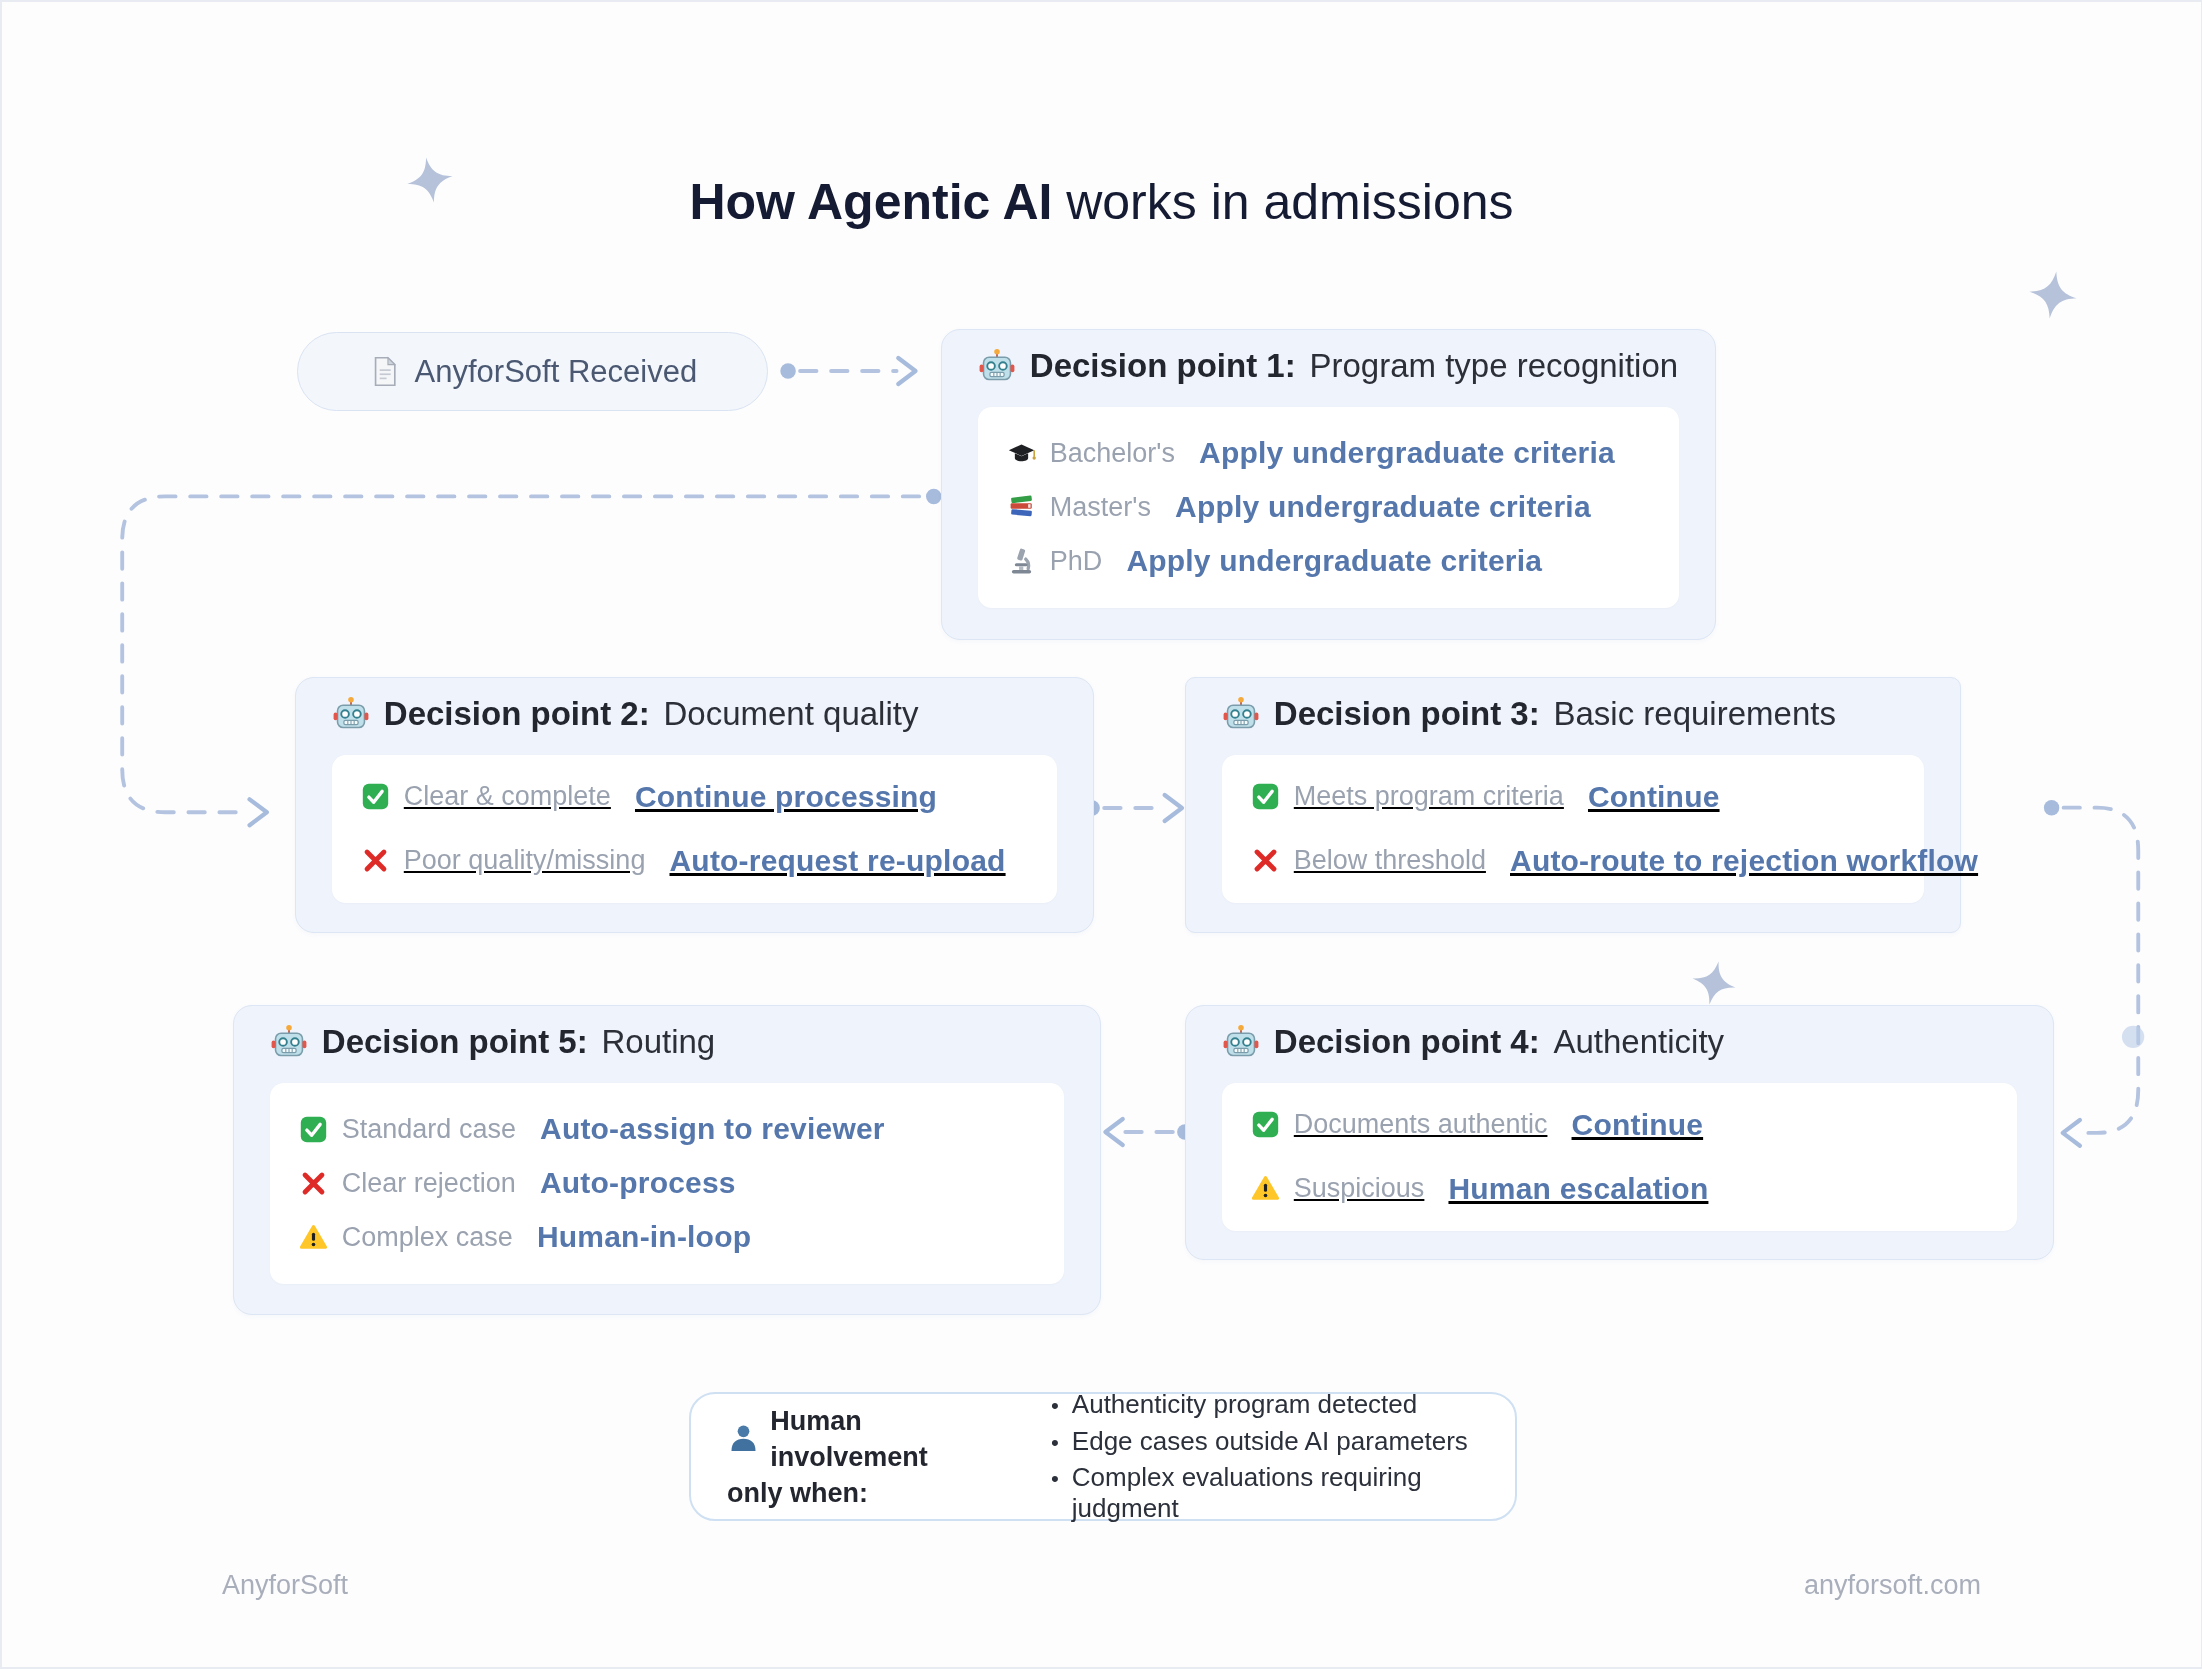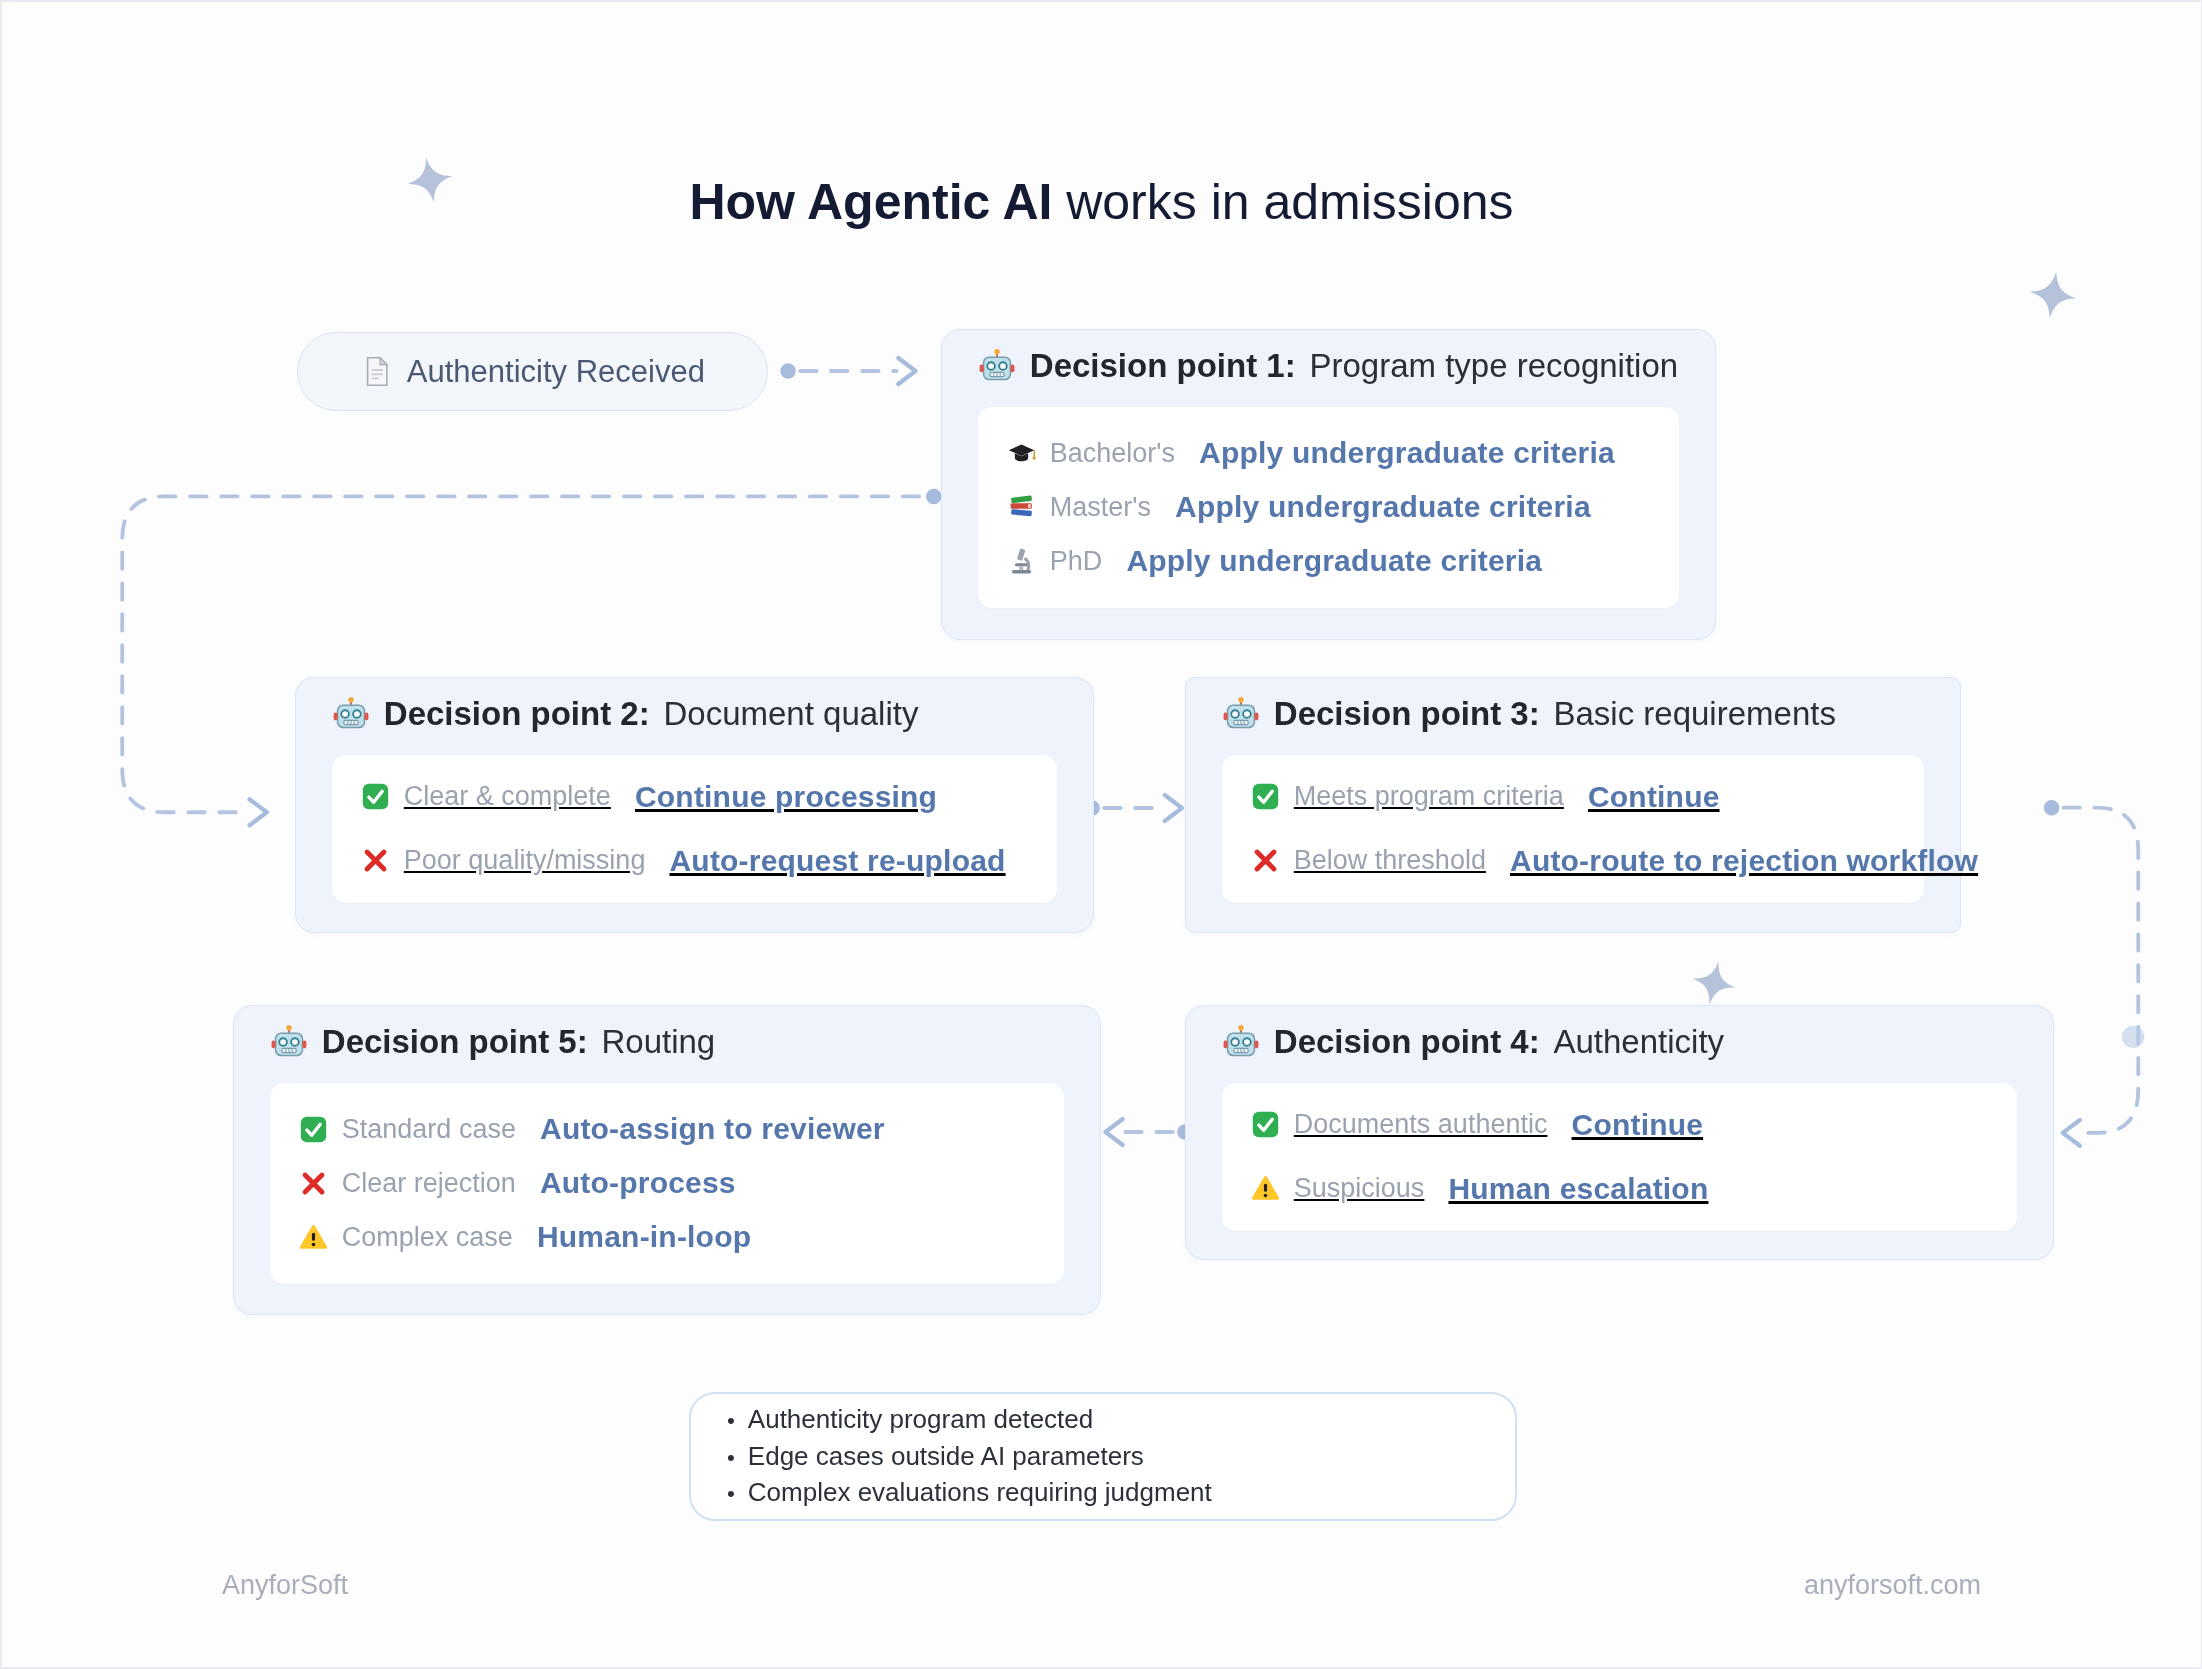--- a/index.html
+++ b/index.html
@@ -157,21 +157,21 @@
       <use href="#sym-star"></use>
     </svg>
   <svg id="star3" class="star" viewBox="0 0 48 48">
       <use href="#sym-star"></use>
     </svg>
 
   <div class="pill">
     <svg class="ic" viewBox="0 0 48 48">
         <use href="#sym-doc"></use>
       </svg>
-    <span class="pill-label">Authenticity Received</span>
+    <span class="pill-label">AnyforSoft Received</span>
   </div>
 
   <svg id="conn-a" class="connector" width="155" height="38" viewBox="0 0 180 44">
     <circle class="conn-dot" cx="14" cy="22" r="9"></circle>
     <path class="conn-path" d="M 28 22 H 140"></path>
     <polyline class="conn-arrow" points="142,7 162,22 142,37"></polyline>
   </svg>
 
   <svg id="conn-b" class="connector" width="852" height="353" viewBox="0 0 990 410">
     <circle class="conn-dot" cx="963" cy="19" r="9"></circle>
@@ -336,20 +336,29 @@
         <svg class="ic" viewBox="0 0 48 48">
             <use href="#sym-warn"></use>
           </svg>
         <span class="row-label">Complex case</span>
         <span class="row-action">Human-in-loop</span>
       </div>
     </div>
   </div>
 
   <div class="human">
+    <div class="human-left">
+      <div class="human-heading">
+        <svg class="ic" viewBox="0 0 48 48">
+            <use href="#sym-person"></use>
+          </svg>
+        <span>Human involvement</span>
+      </div>
+      <div>only when:</div>
+    </div>
     <div class="human-bullets">
       <div class="bullet">
         <span class="bullet-marker">•</span>
         <span>Authenticity program detected</span>
       </div>
       <div class="bullet">
         <span class="bullet-marker">•</span>
         <span>Edge cases outside AI parameters</span>
       </div>
       <div class="bullet">

